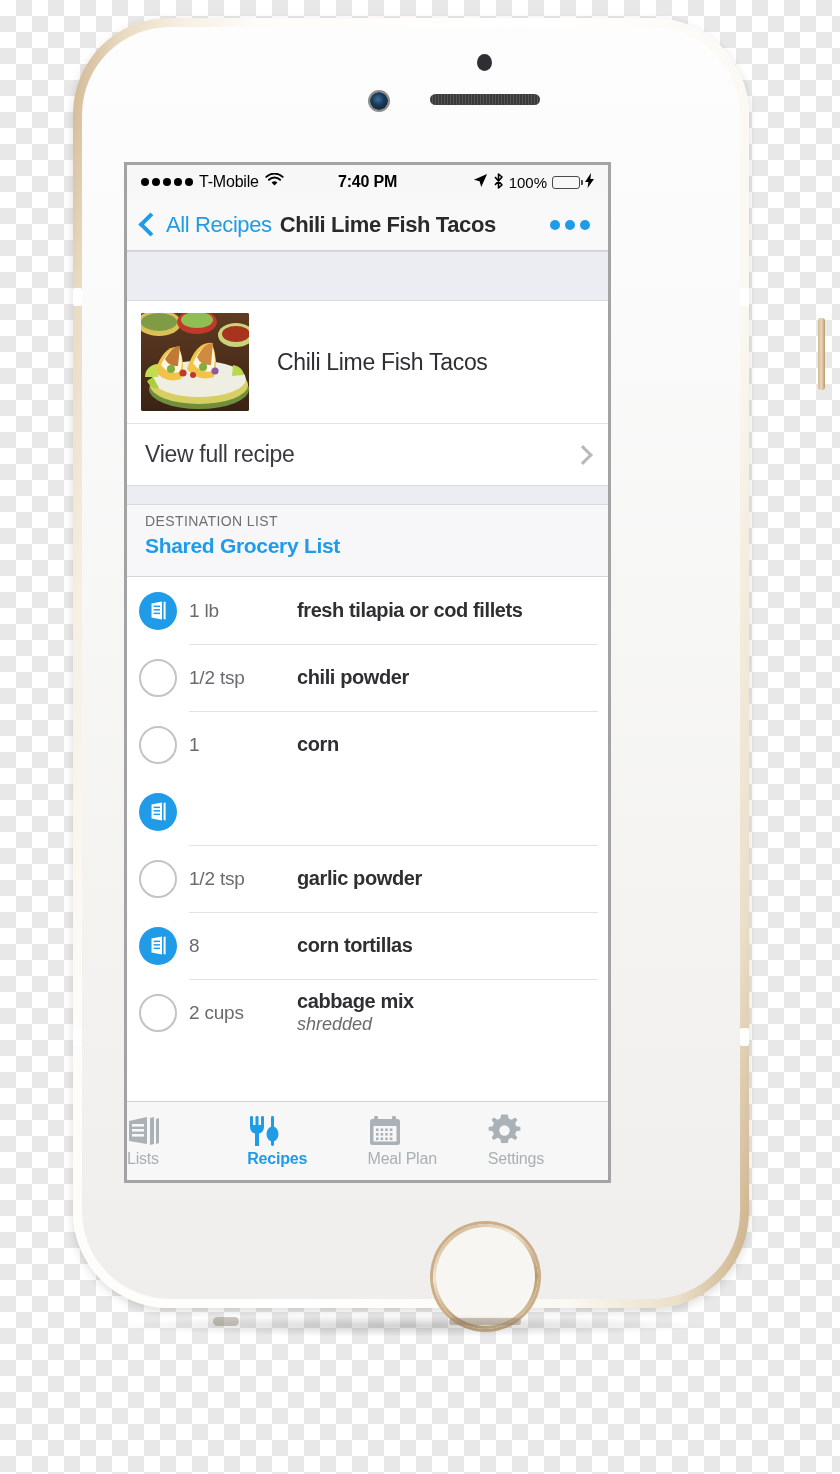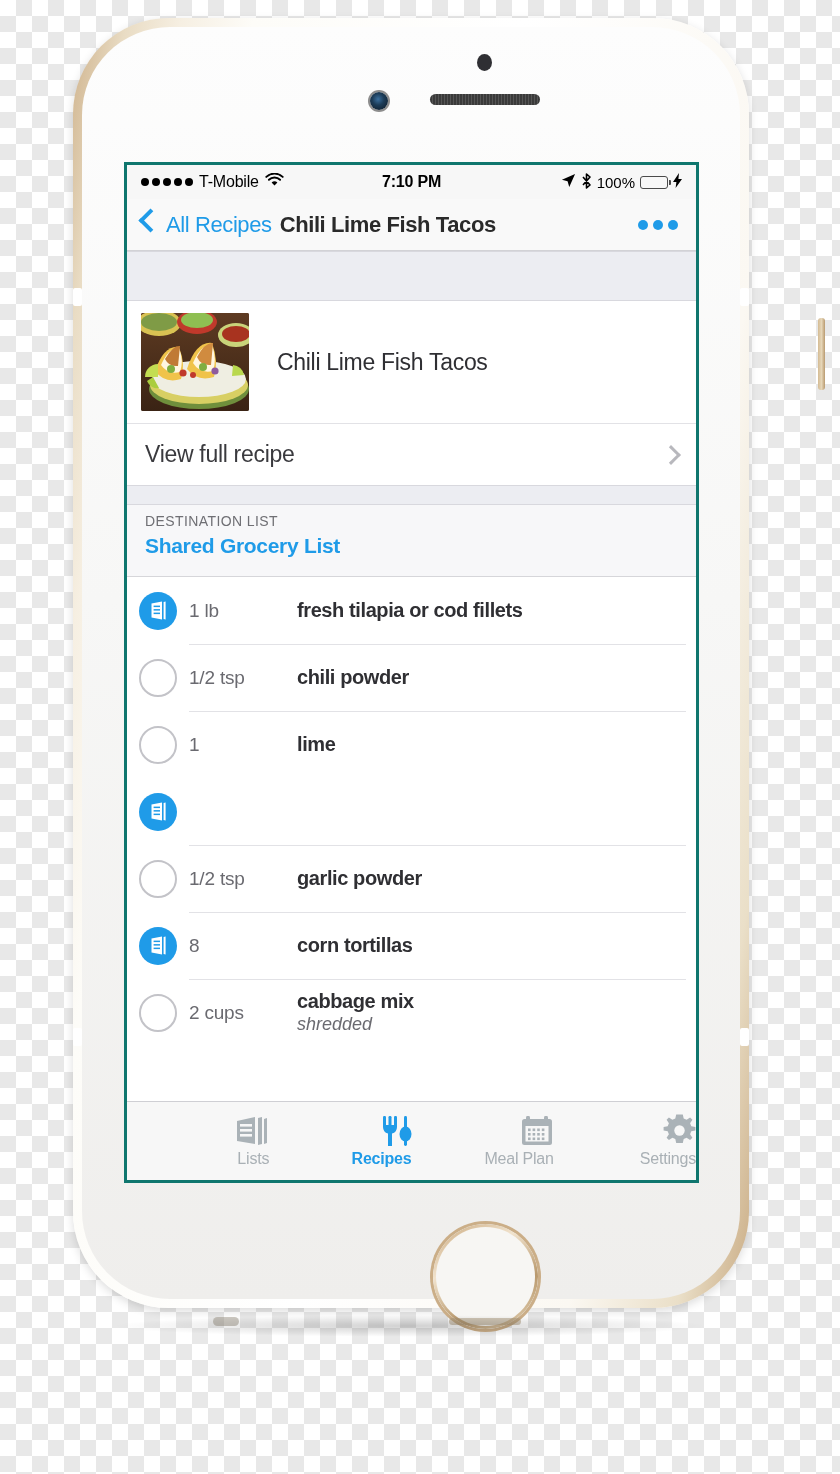--- a/index.html
+++ b/index.html
@@ -52,44 +52,44 @@
     background:linear-gradient(150deg,#c8a67a,#f1e3cd,#b9996d,#e8d8bc) border-box;
     -webkit-mask:linear-gradient(#000 0 0) content-box,linear-gradient(#000 0 0);
     -webkit-mask-composite:xor;mask-composite:exclude;}
   #bottom-port{position:absolute;left:376px;top:1300px;width:72px;height:7px;border-radius:4px;background:rgba(170,150,120,.5);}
   #bottom-speaker{position:absolute;left:140px;top:1299px;width:26px;height:9px;border-radius:5px;background:rgba(140,130,115,.45);}
   #ground-shadow{position:absolute;left:110px;top:1315px;width:600px;height:22px;border-radius:50%;
     background:radial-gradient(ellipse at center,rgba(0,0,0,.18),rgba(0,0,0,0) 70%);}
 
   
   #screen{
-    position:absolute;left:124px;top:162px;width:575px;height:1021px;
+    position:absolute;left:124px;top:162px;width:487px;height:1021px;
     background:#bef264;overflow:hidden;
-    border:3px solid #0f766e;
+    border:3px solid #a3a3a3;
     box-sizing:border-box;
   }
   #screen-inner{position:absolute;left:0;top:0;right:0;bottom:0;overflow:hidden;background:#fff;}
 
   
   #status-bar{height:34px;background:#f7f7f7;display:flex;align-items:center;
     padding:0 14px;font-size:17px;color:#000;font-weight:bold;box-sizing:border-box;}
   #status-left{display:flex;align-items:center;gap:6px;width:190px;}
   .sig-dots{display:flex;gap:3px;align-items:center;}
   .sig-dots i{width:8px;height:8px;border-radius:50%;background:#000;display:block;}
   #carrier{font-size:16px;font-weight:normal;letter-spacing:-.2px;}
   #status-center{flex:1;text-align:center;font-size:16px;font-weight:bold;letter-spacing:-.2px;}
   #status-right{width:190px;display:flex;align-items:center;justify-content:flex-end;gap:5px;font-size:15px;font-weight:normal;}
   #batt{width:28px;height:13px;border:1.6px solid #4a4a4a;border-radius:3px;position:relative;padding:1.3px;box-sizing:border-box;}
   #batt::after{content:"";position:absolute;right:-4px;top:3.6px;width:2.4px;height:5px;background:#4a4a4a;border-radius:0 1px 1px 0;}
   #batt-fill{height:100%;background:#4bd964;border-radius:1px;}
 
   
   #nav-bar{height:52px;background:#f9f9f9;display:flex;align-items:center;padding:0 12px;
     box-sizing:border-box;border-bottom:1px solid #d2d2d6;}
-  #back-btn{display:flex;align-items:flex-start;color:#1f9be8;cursor:pointer;}
+  #back-btn{display:flex;align-items:center;color:#1f9be8;cursor:pointer;}
   #back-chevron{width:13px;height:13px;border-left:4px solid #1f9be8;border-bottom:4px solid #1f9be8;
     transform:rotate(45deg);margin-right:7px;margin-left:3px;}
   #back-label{font-size:22px;letter-spacing:-.4px;}
   #nav-title{font-size:22px;font-weight:bold;color:#2a2a2a;margin-left:8px;letter-spacing:-.4px;flex:1;}
   #more-btn{display:flex;gap:5px;align-items:center;padding-right:6px;cursor:pointer;}
   #more-btn i{width:10px;height:10px;border-radius:50%;background:#1f9be8;display:block;}
 
   
   .band{background:#ecedf2;border-top:1px solid #d8d8de;border-bottom:1px solid #d8d8de;}
   #band-top{height:48px;}
@@ -124,21 +124,21 @@
   .ing-row:first-child .ing-body{border-top:none;}
   .ing-qty{width:108px;flex:none;text-align:left;padding-right:14px;box-sizing:border-box;
     font-size:19px;color:#6a6a70;letter-spacing:-.2px;}
   .ing-text{flex:1;}
   .ing-name{font-size:20px;font-weight:bold;color:#2f2f33;letter-spacing:-.4px;line-height:1.08;}
   .ing-note{font-size:18px;font-style:italic;color:#6a6a70;line-height:1.15;margin-top:1px;}
 
   
   #tab-bar{position:absolute;left:0;right:0;bottom:0;height:78px;background:#f7f7f7;
     border-top:1px solid #cfcfd4;display:flex;}
-  .tab{flex:1;display:flex;flex-direction:column;align-items:flex-end;justify-content:center;gap:3px;cursor:pointer;}
+  .tab{flex:1;display:flex;flex-direction:column;align-items:flex-start;justify-content:center;gap:3px;cursor:pointer;}
   .tab-label{font-size:16px;color:#a9b0b5;letter-spacing:-.2px;}
   .tab.active .tab-label{color:#1f9be8;font-weight:bold;}
   .tab svg{display:block;}
 </style>
 </head>
 <body>
 
 <div id="phone">
   <div id="phone-face"></div>
 
@@ -177,21 +177,21 @@
       </span>
       <span id="carrier">T-Mobile</span>
       <span>
         <svg width="19" height="14" viewBox="0 0 19 14">
           <path d="M9.5 12.6 L6.6 9.4 a4.4 4.4 0 0 1 5.8 0 Z" fill="#000"></path>
           <path d="M3.9 6.8 a8 8 0 0 1 11.2 0" stroke="#000" stroke-width="1.9" fill="none" stroke-linecap="round"></path>
           <path d="M1.3 3.9 a11.9 11.9 0 0 1 16.4 0" stroke="#000" stroke-width="1.9" fill="none" stroke-linecap="round"></path>
         </svg>
       </span>
     </div>
-    <div id="status-center">7:10 PM</div>
+    <div id="status-center">7:40 PM</div>
     <div id="status-right">
       <span>
         <svg width="15" height="15" viewBox="0 0 16 16">
               <path d="M15 1 1 7.1 7 8.9 8.8 15 Z" fill="#000"></path>
             </svg>
       </span>
       <span>
         <svg width="11" height="16" viewBox="0 0 11 16">
           <path d="M2 4 L9 12 L5.5 15 L5.5 1 L9 4 L2 12" stroke="#000" stroke-width="1.6" fill="none" stroke-linejoin="round"></path>
         </svg>
@@ -309,21 +309,21 @@
             </div>
           </div>
         </div>
         <div class="ing-row">
           <div class="ing-check">
             <div class="circle off"></div>
           </div>
           <div class="ing-body">
             <div class="ing-qty">1</div>
             <div class="ing-text">
-              <div class="ing-name">lime</div>
+              <div class="ing-name">corn</div>
             </div>
           </div>
         </div>
         <div class="ing-row">
           <div class="ing-check">
             <div class="circle on">
               <svg width="21" height="21" viewBox="0 0 21 21">
                 <path d="M3.5 3.6 L14 1.6 L14 19.4 L3.5 17.4 Z" fill="#ffffff"></path>
                 <path d="M15.6 1.9 L17.6 1.4 L17.6 19.6 L15.6 19.1 Z" fill="#ffffff"></path>
                 <rect x="5.6" y="5.6" width="6.4" height="1.5" fill="#1f9be8"></rect>

